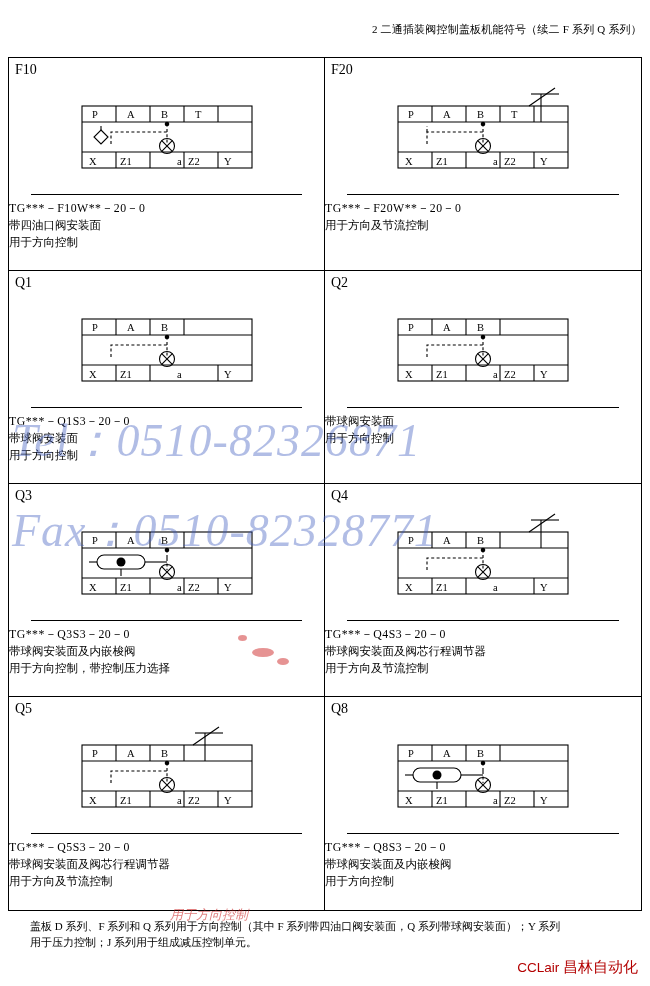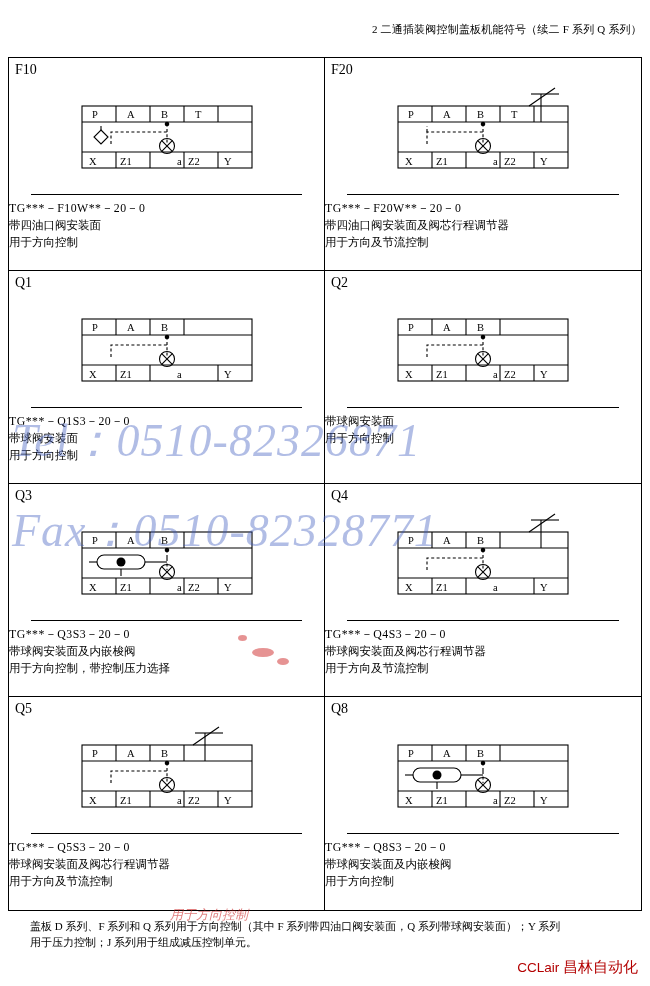--- a/index.html
+++ b/index.html
@@ -239,21 +239,20 @@
             <text x="53" y="81">Z1</text>
             <text x="110" y="81">a</text>
             <text x="121" y="81">Z2</text>
             <text x="157" y="81">Y</text>
           </g>
         </svg>
       </div>
       <div class="cell-rule"></div>
       <div class="cell-text">
         <div class="desig">TG***－F20W**－20－0</div>
-        <div class="desc">带四油口阀安装面及阀芯行程调节器</div>
         <div class="desc">用于方向及节流控制</div>
       </div>
     </div>
 
     <div class="cell row2">
       <div class="cell-code">Q1</div>
       <div class="diagram-wrap">
         <svg width="200" height="108" viewBox="0 0 200 108">
           <g stroke="#000" fill="none" stroke-width="1.1">
             <rect x="15" y="22" width="170" height="62"></rect>

